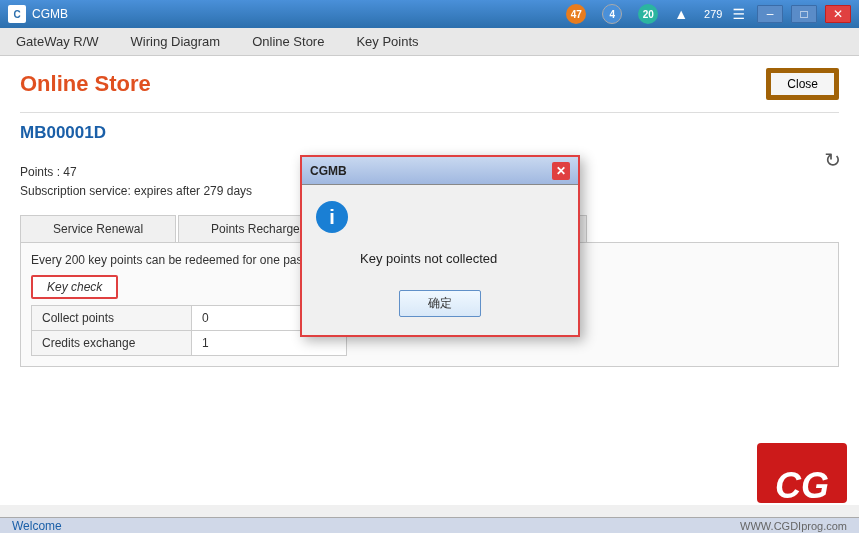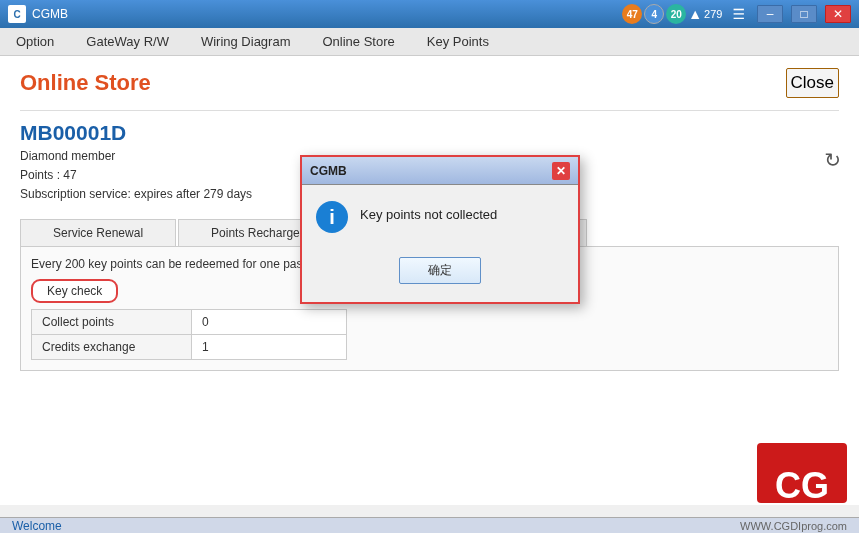--- a/index.html
+++ b/index.html
@@ -31,21 +31,21 @@
       display: flex; align-items: center; justify-content: center;
       font-size: 10px; color: #2c6fad; font-weight: bold;
     }
     .titlebar-title {
       font-size: 12px;
       flex: 1;
     }
     .titlebar-status {
       display: flex;
       align-items: center;
-      gap: 2px;
+      gap: 16px;
       margin-right: 10px;
       font-size: 11px;
     }
     .status-circle {
       width: 20px; height: 20px;
       border-radius: 50%;
       display: flex; align-items: center; justify-content: center;
       font-size: 10px; font-weight: bold; color: white;
     }
     .status-orange { background: #e87c1e; }
@@ -85,37 +85,37 @@
       justify-content: space-between;
       align-items: center;
       margin-bottom: 12px;
     }
     .page-title {
       font-size: 22px;
       color: #e05020;
       font-weight: bold;
     }
     .close-btn {
-      border: 1px solid #a16207;
+      border: 5px solid #a16207;
       background: #f5f5f5;
-      padding: 4px 4px;
-      cursor: pointer;
-      font-size: 17px;
+      padding: 4px 16px;
+      cursor: pointer;
+      font-size: 12px;
       border-radius: 2px;
     }
 
     
     .user-section {
       margin-bottom: 14px;
     }
     .user-id {
-      font-size: 21px;
+      font-size: 17px;
       font-weight: bold;
       color: #1a5fa8;
-      margin-bottom: 2px;
+      margin-bottom: 20px;
     }
     .user-info-line {
       font-size: 12px;
       color: #333;
       line-height: 1.6;
     }
 
     
     .tabs-row {
       display: flex;
@@ -170,21 +170,22 @@
     .key-check-row {
       margin-bottom: 6px;
     }
     .key-check-btn {
       border: 2px solid #e04040;
       background: white;
       padding: 3px 14px;
       cursor: pointer;
       font-size: 12px;
       color: #333;
-      border-radius: 9px;
+      border-radius: 2px;
+      font-style: italic;
     }
 
     
     .refresh-icon-container {
       position: absolute;
       top: 148px;
       right: 18px;
     }
     .refresh-icon {
       font-size: 20px;
@@ -225,20 +226,21 @@
       height: 60px;
       display: flex;
       align-items: center;
       justify-content: center;
       border-radius: 4px;
     }
     .cg-logo-text {
       font-size: 36px;
       font-weight: bold;
       color: white;
+      font-style: italic;
       line-height: 1;
       margin-top: 26px;
     }
 
     
     .dialog {
       background: #f0f0f0;
       border: 2px solid #e04040;
       width: 280px;
       box-shadow: 4px 4px 12px rgba(0,0,0,0.3);
@@ -280,20 +282,21 @@
       background: #1a7fd4;
       color: white;
       display: flex; align-items: center; justify-content: center;
       font-size: 20px; font-weight: bold;
       flex-shrink: 0;
     }
     .dialog-message {
       font-size: 13px;
       color: #222;
       padding-top: 6px;
+      margin-top: 44px;
     }
     .dialog-footer {
       padding: 8px 14px 18px;
       display: flex;
       justify-content: center;
     }
     .dialog-ok-btn {
       border: 1px solid #6090c8;
       background: linear-gradient(to bottom, #f0f8ff, #d8e8f8);
       padding: 4px 28px;
@@ -352,39 +355,37 @@
   </div>
   <div class="title-right">
     <span class="hamburger-btn">☰</span>
     <div class="title-ctrl-btn">–</div>
     <div class="title-ctrl-btn">□</div>
     <div class="title-ctrl-btn close-red">✕</div>
   </div>
 </div>
 
 <div class="menubar">
-  <div class="menu-item">Option</div>
   <div class="menu-item">GateWay R/W</div>
   <div class="menu-item">Wiring Diagram</div>
   <div class="menu-item">Online Store</div>
   <div class="menu-item">Key Points</div>
 </div>
 
 <div class="main-content">
 
   <div class="page-header">
     <h1 class="page-title">Online Store</h1>
     <button class="close-btn">Close</button>
   </div>
 
   <div class="section-divider"></div>
 
   <div class="user-section">
     <div class="user-id">MB00001D</div>
-    <div class="user-info-line">Diamond member</div>
     <div class="user-info-line">Points : 47</div>
     <div class="user-info-line">Subscription service: expires after 279 days</div>
   </div>
 
   <div class="refresh-icon-container">
     <span class="refresh-icon">↻</span>
   </div>
 
   <div class="tabs-row">
     <div class="tab">Service Renewal</div>

